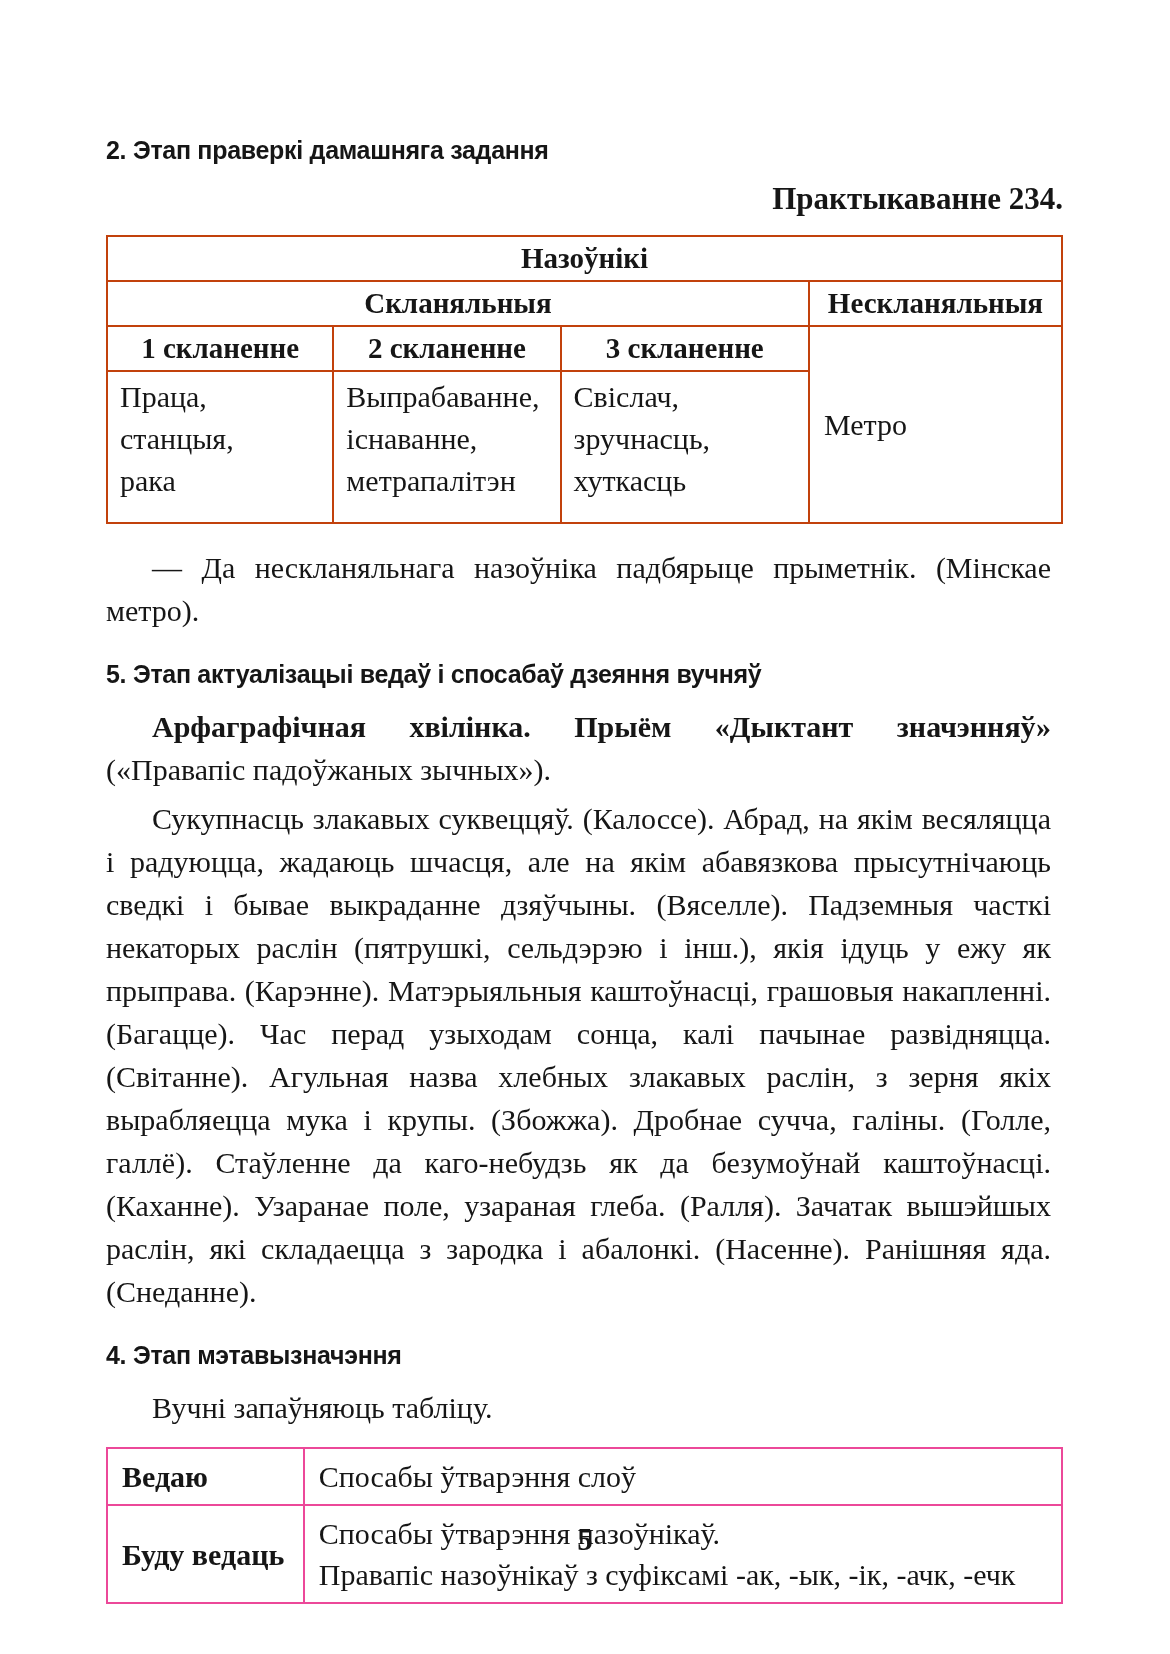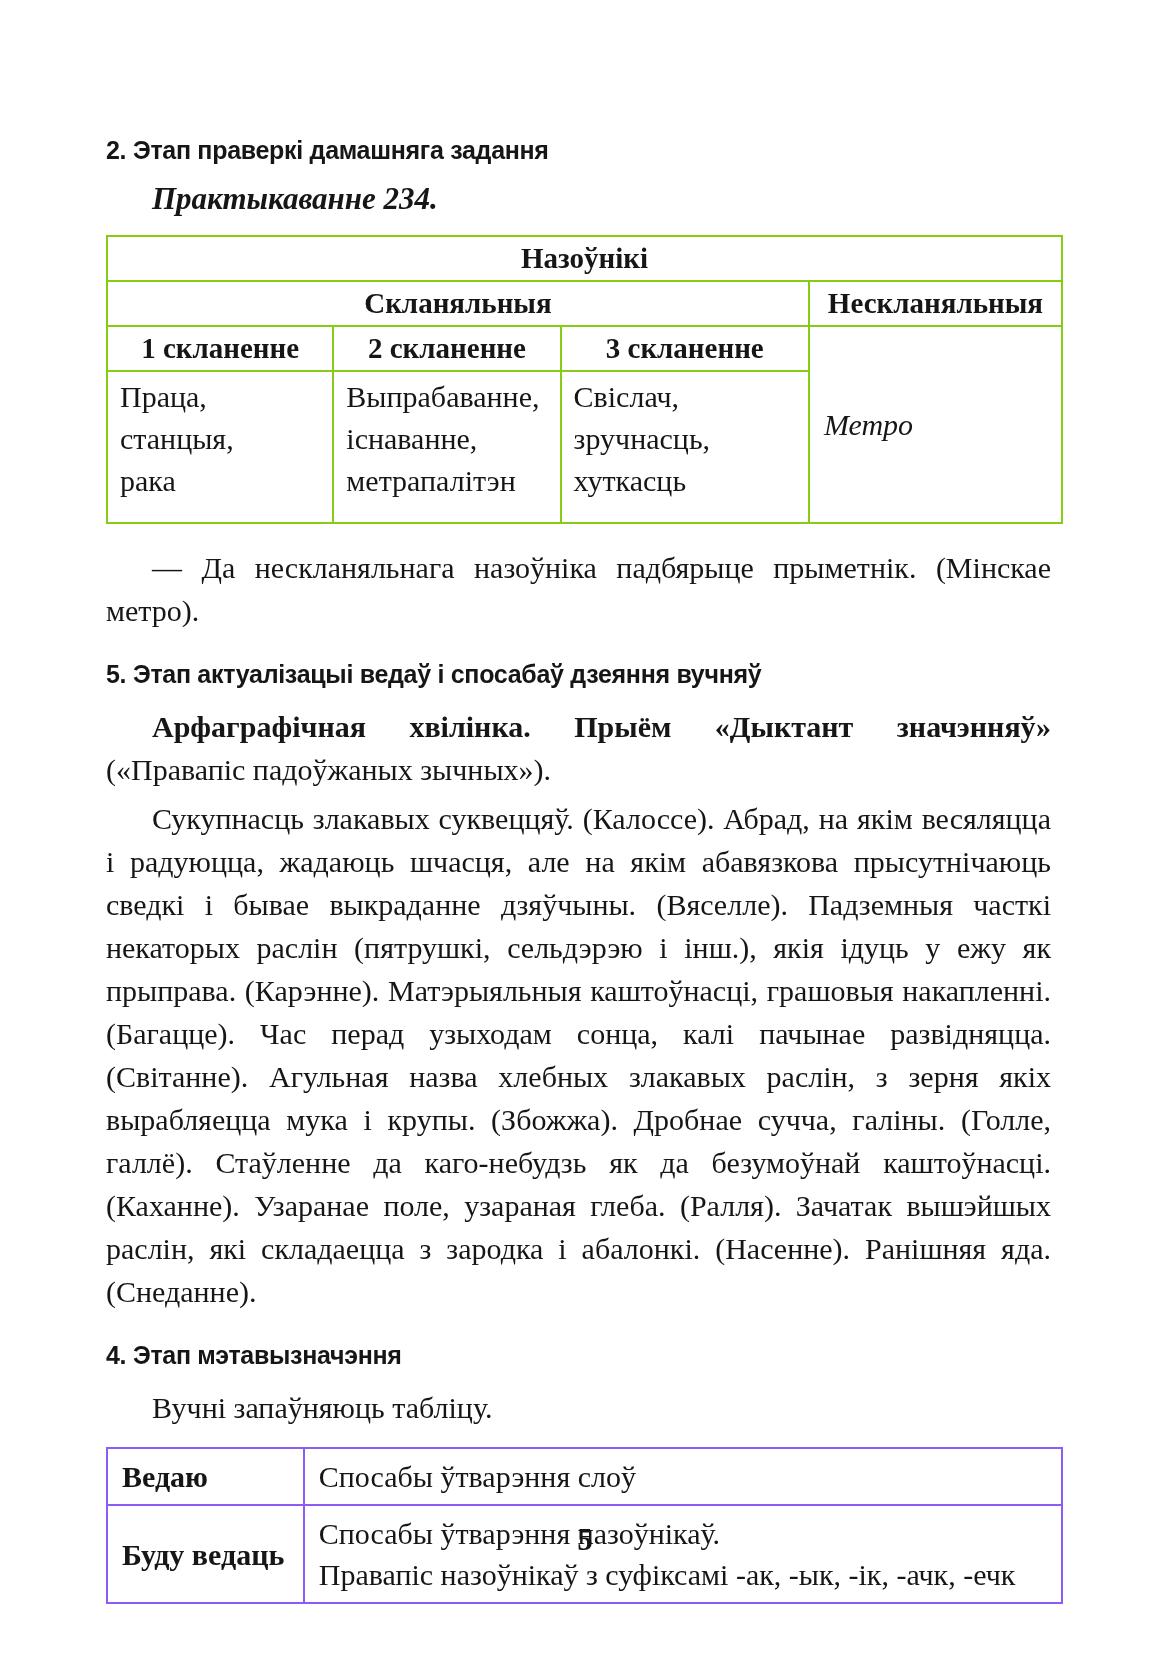--- a/index.html
+++ b/index.html
@@ -19,71 +19,70 @@
   .stage-heading {
     font-family:"Liberation Sans", sans-serif;
     font-weight:bold;
     font-size:25px;
     letter-spacing:-0.3px;
     margin:28px 0 16px 0;
   }
   .stage-heading.first { margin-top:0; }
   .exercise-title {
     font-weight:bold;
-    font-style:italic;
     font-size:31px;
     margin:10px 0 18px 46px;
+    text-align:right;
   }
   p.body-par {
     font-size:30px;
     line-height:43px;
     text-align:justify;
     text-indent:46px;
     margin:0 12px 6px 0;
   }
   
   table.nouns-table {
     width:100%;
     border-collapse:collapse;
     margin:16px 0 22px 0;
   }
   table.nouns-table th, table.nouns-table td {
-    border:2px solid #84cc16;
+    border:2px solid #c2410c;
   }
   table.nouns-table th {
     font-size:29px;
     font-weight:bold;
     text-align:center;
     padding:5px 6px;
   }
   table.nouns-table td.example-cell {
     font-size:30px;
     line-height:42px;
     vertical-align:top;
     padding:4px 10px 20px 12px;
     white-space:pre-line;
   }
   table.nouns-table td.metro-cell {
     font-size:30px;
     vertical-align:middle;
     padding:4px 10px 4px 14px;
-    font-style:italic;
   }
   .col-d1 { width:23.7%; }
   .col-d2 { width:23.8%; }
   .col-d3 { width:26.0%; }
   .col-nd { width:26.5%; }
   
   table.know-table {
     width:100%;
     border-collapse:collapse;
     margin:18px 0 20px 0;
   }
   table.know-table td {
-    border:2px solid #8b5cf6;
+    border:2px solid #ec4899;
     font-size:30px;
     line-height:41px;
     padding:7px 14px;
     vertical-align:middle;
   }
   table.know-table td.know-label {
     width:20.6%;
     font-weight:bold;
   }
   .suffixes { }

